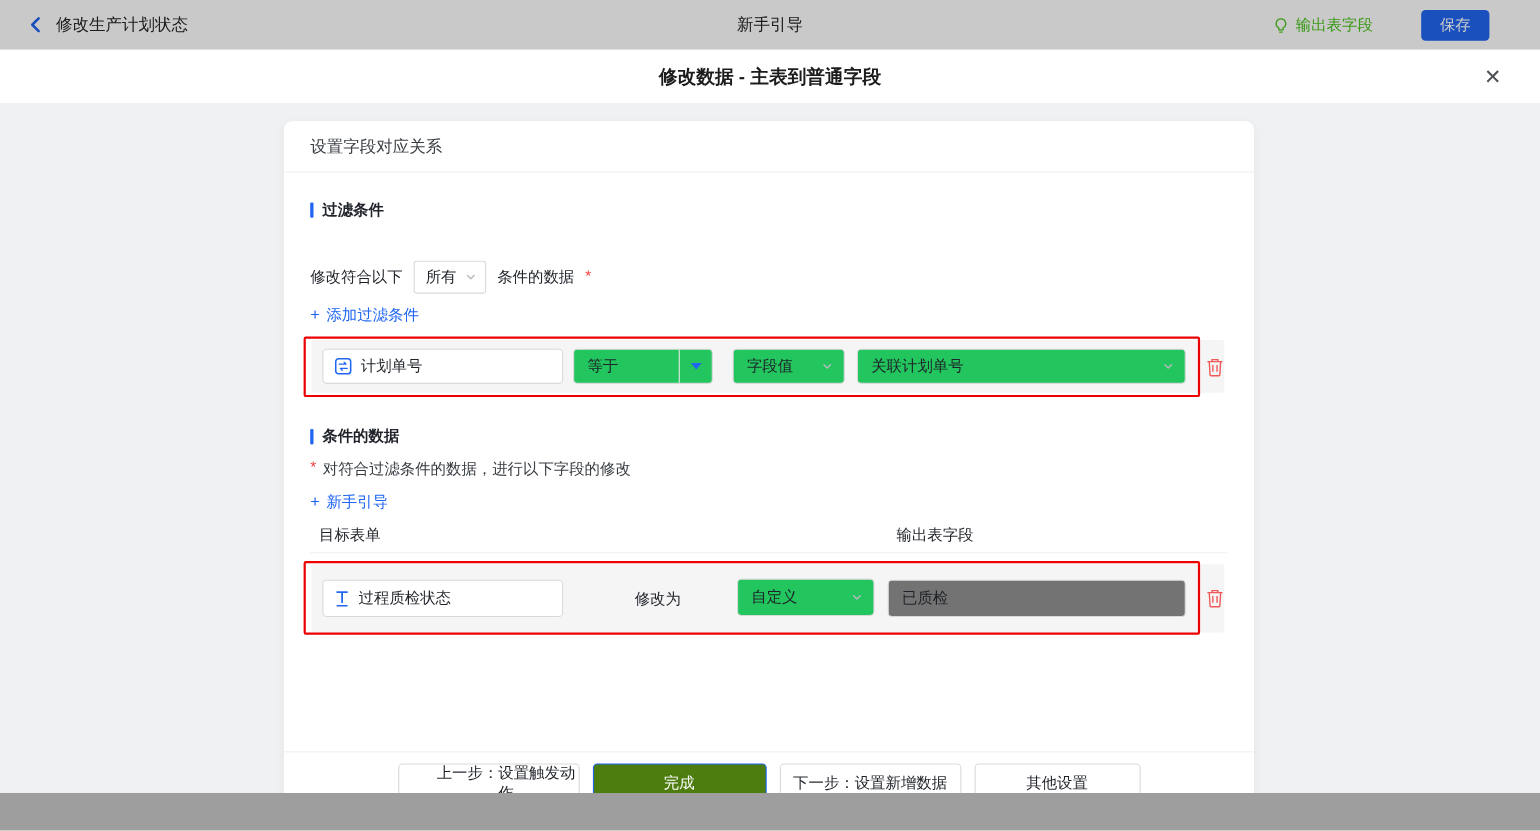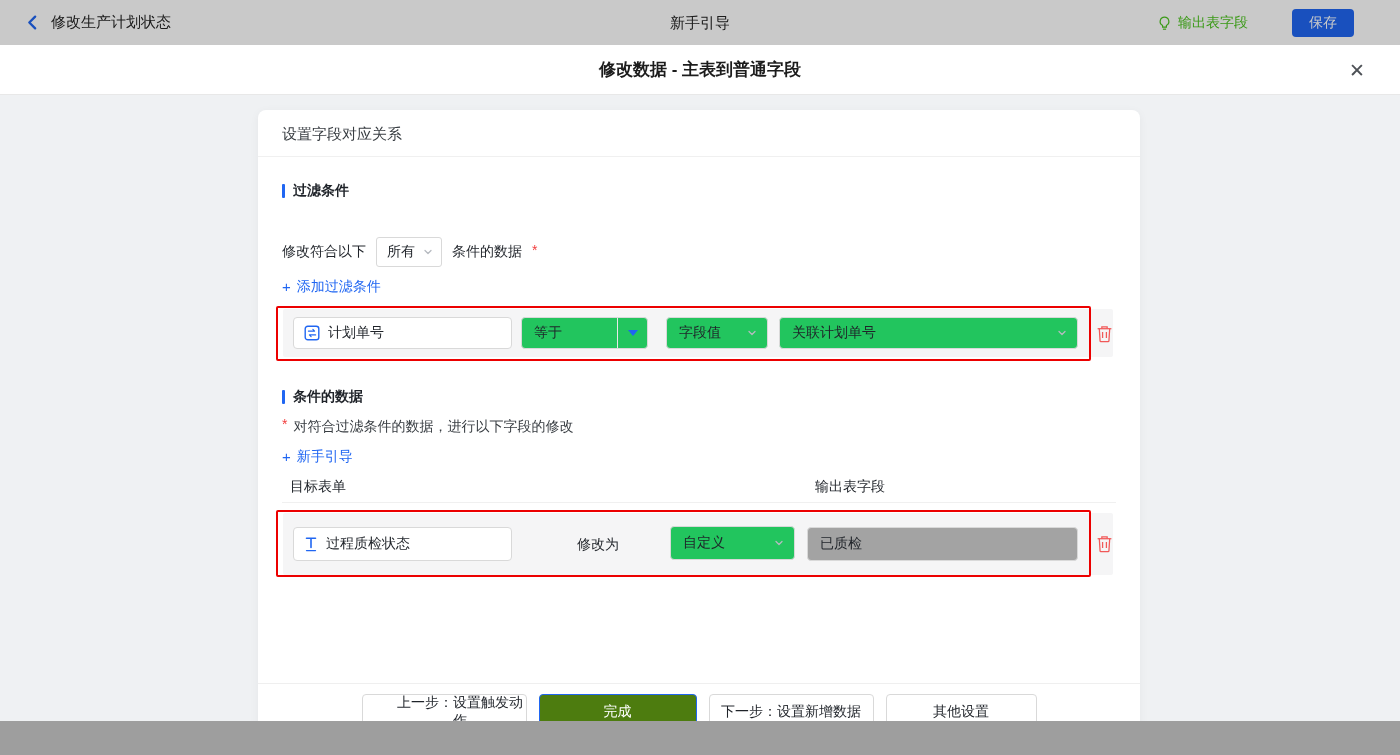--- a/index.html
+++ b/index.html
@@ -57,21 +57,21 @@
   .chev-wrap { padding-right:10px; display:flex; align-items:center; }
 
   .trash-btn { width:24px; height:24px; display:flex; align-items:center; justify-content:center; cursor:pointer; background:transparent; border:none; }
 
   .desc-row { display:flex; align-items:flex-start; gap:6px; font-size:14px; color:#383d42; }
   .col-header { font-size:14px; color:#1f2329; }
   .thin-divider { height:1px; background:#f0f0f0; }
 
   .modify-label { font-size:14px; color:#1f2329; line-height:34px; }
   .text-input { border:1px solid #d9d9d9; border-radius:4px; font-size:14px; color:#1f2329;
-                padding:0 12px; font-family:"Liberation Sans","DejaVu Sans",sans-serif; outline:none; background:#a3a3a3; }
+                padding:0 12px; font-family:"Liberation Sans","DejaVu Sans",sans-serif; outline:none; background:#737373; }
 
   .footer-divider { left:0; top:573px; width:882px; height:1px; background:#efefef; }
   .footer-btns { left:0; top:584px; width:882px; display:flex; justify-content:center; gap:12px; }
   .btn { height:36px; border:1px solid #d9d9d9; background:#fff; border-radius:4px; font-size:14px; color:#1f2329;
          display:flex; align-items:center; justify-content:center; cursor:pointer;
          font-family:"Liberation Sans","DejaVu Sans",sans-serif; }
   .btn-primary { background:#4d7c0f; border-color:#2066f2; color:#fff; }
 </style>
 </head>
 <body>

